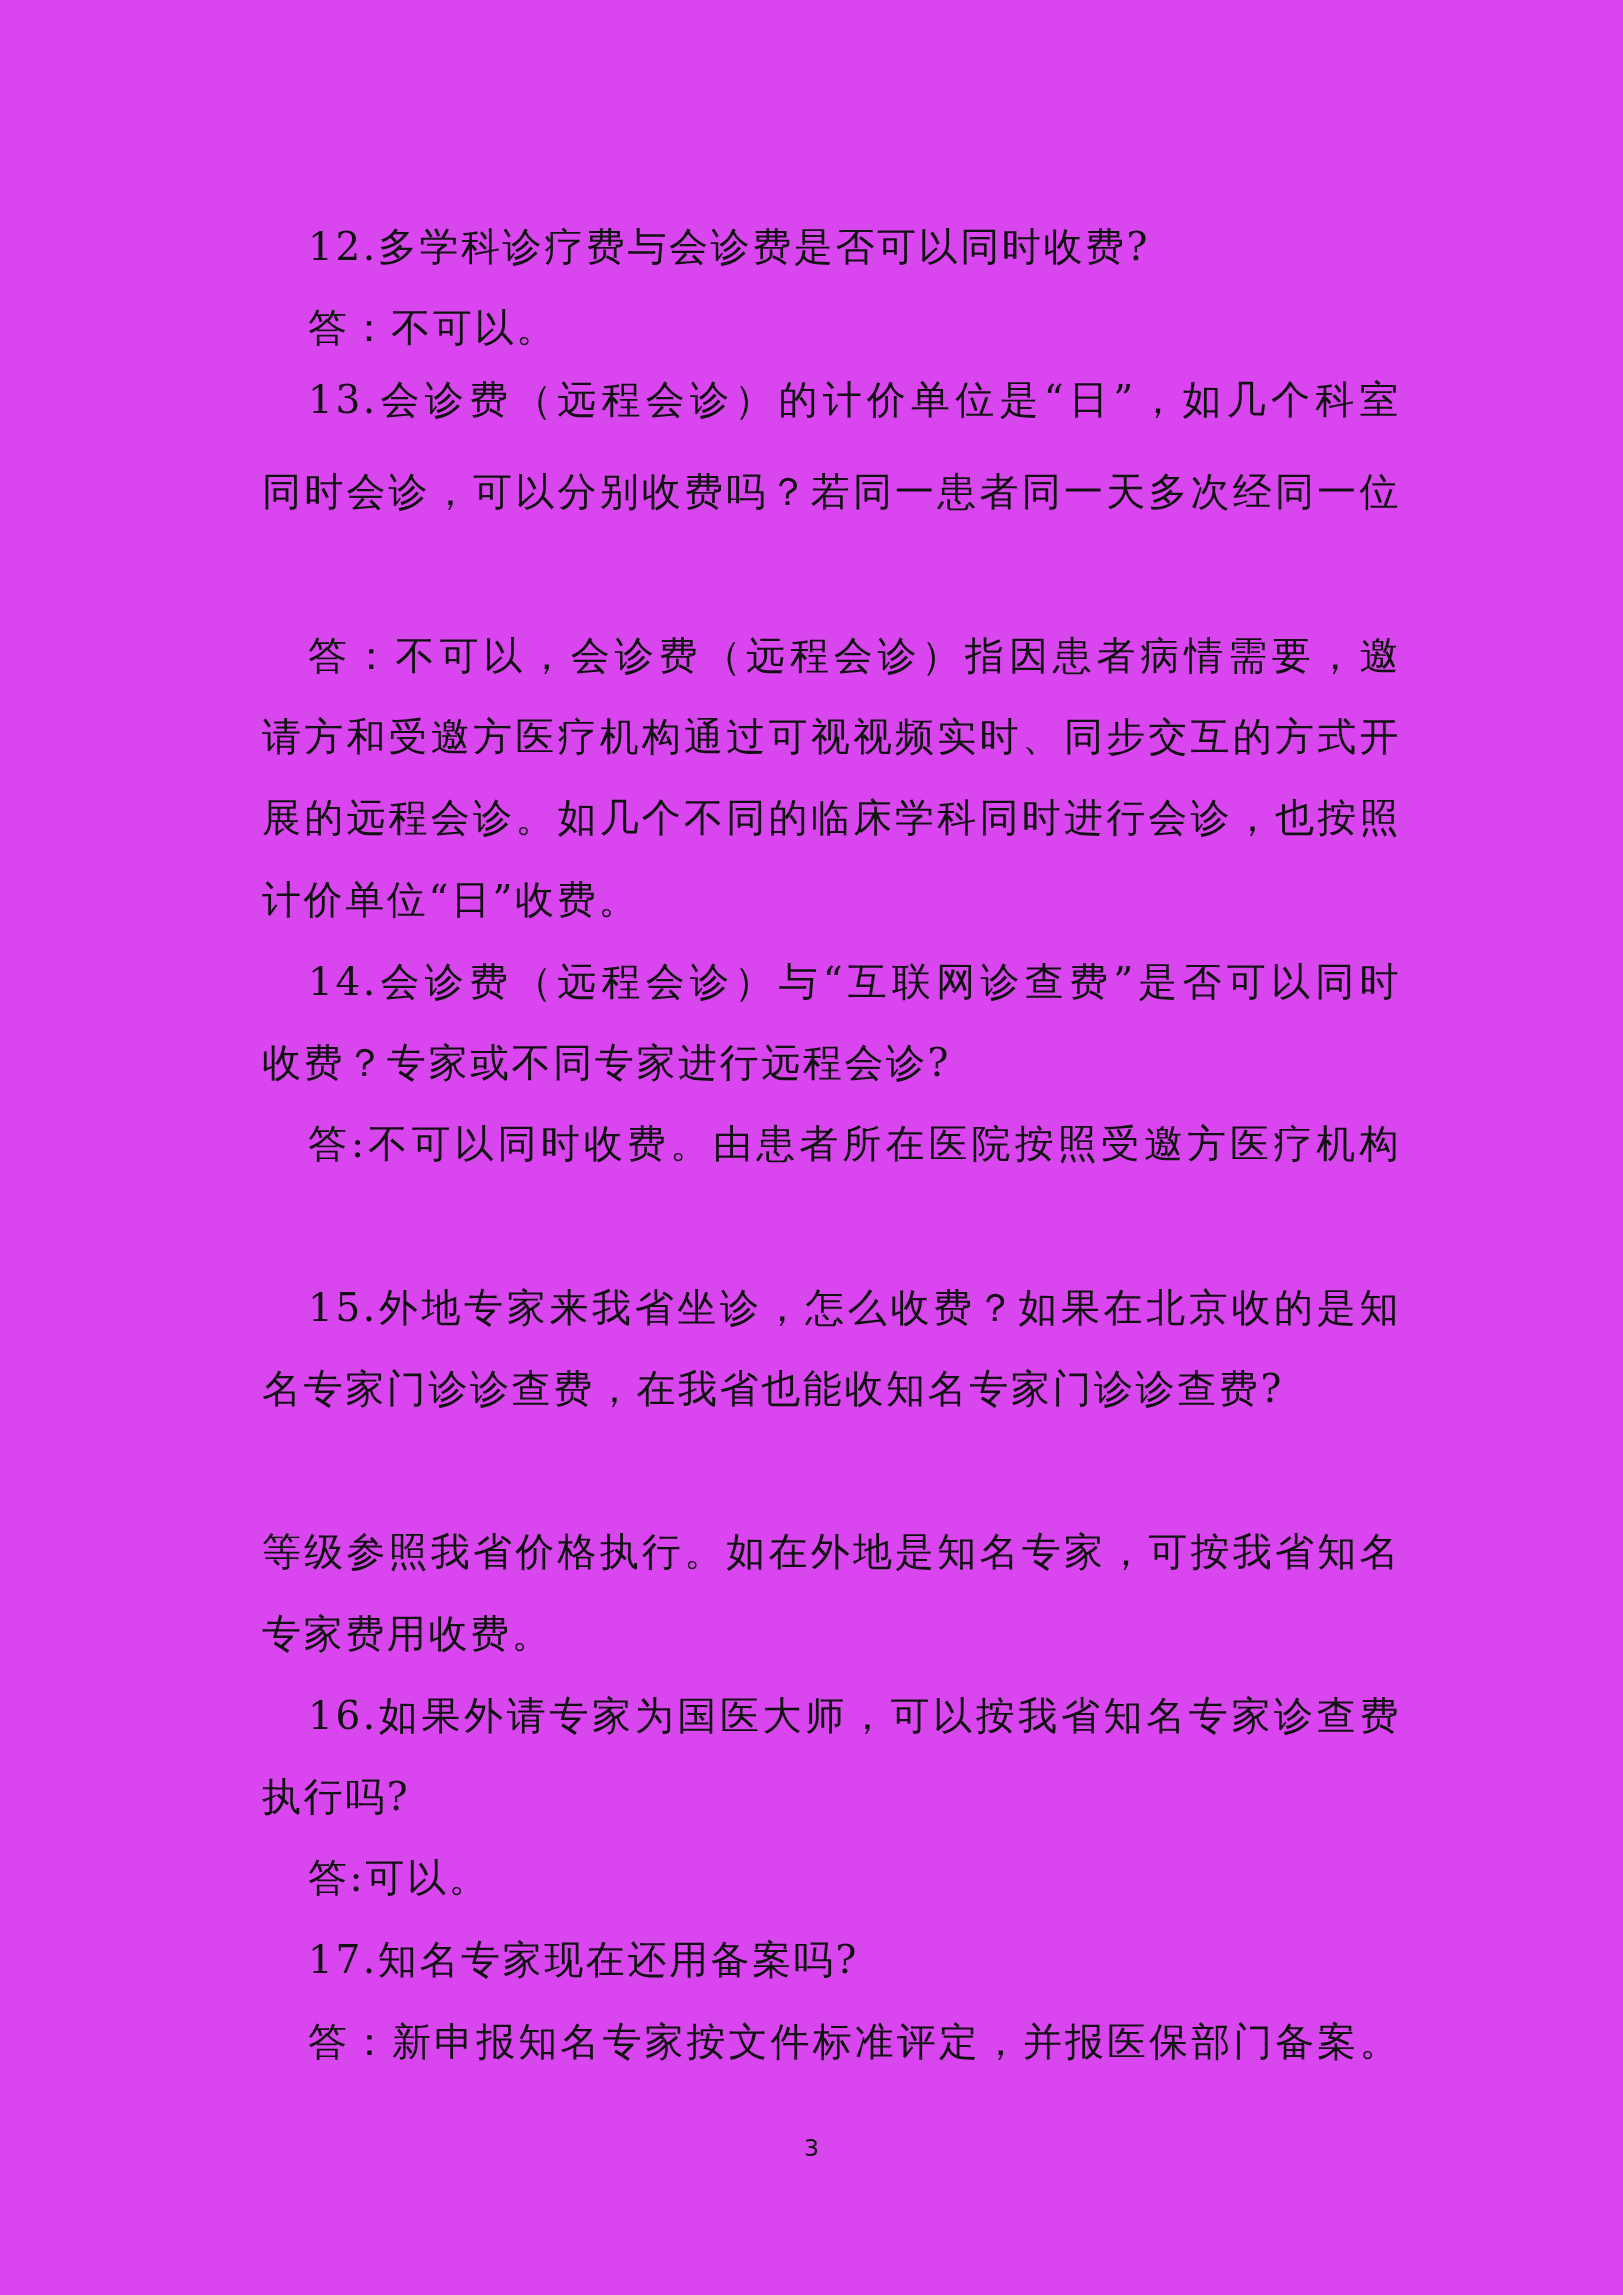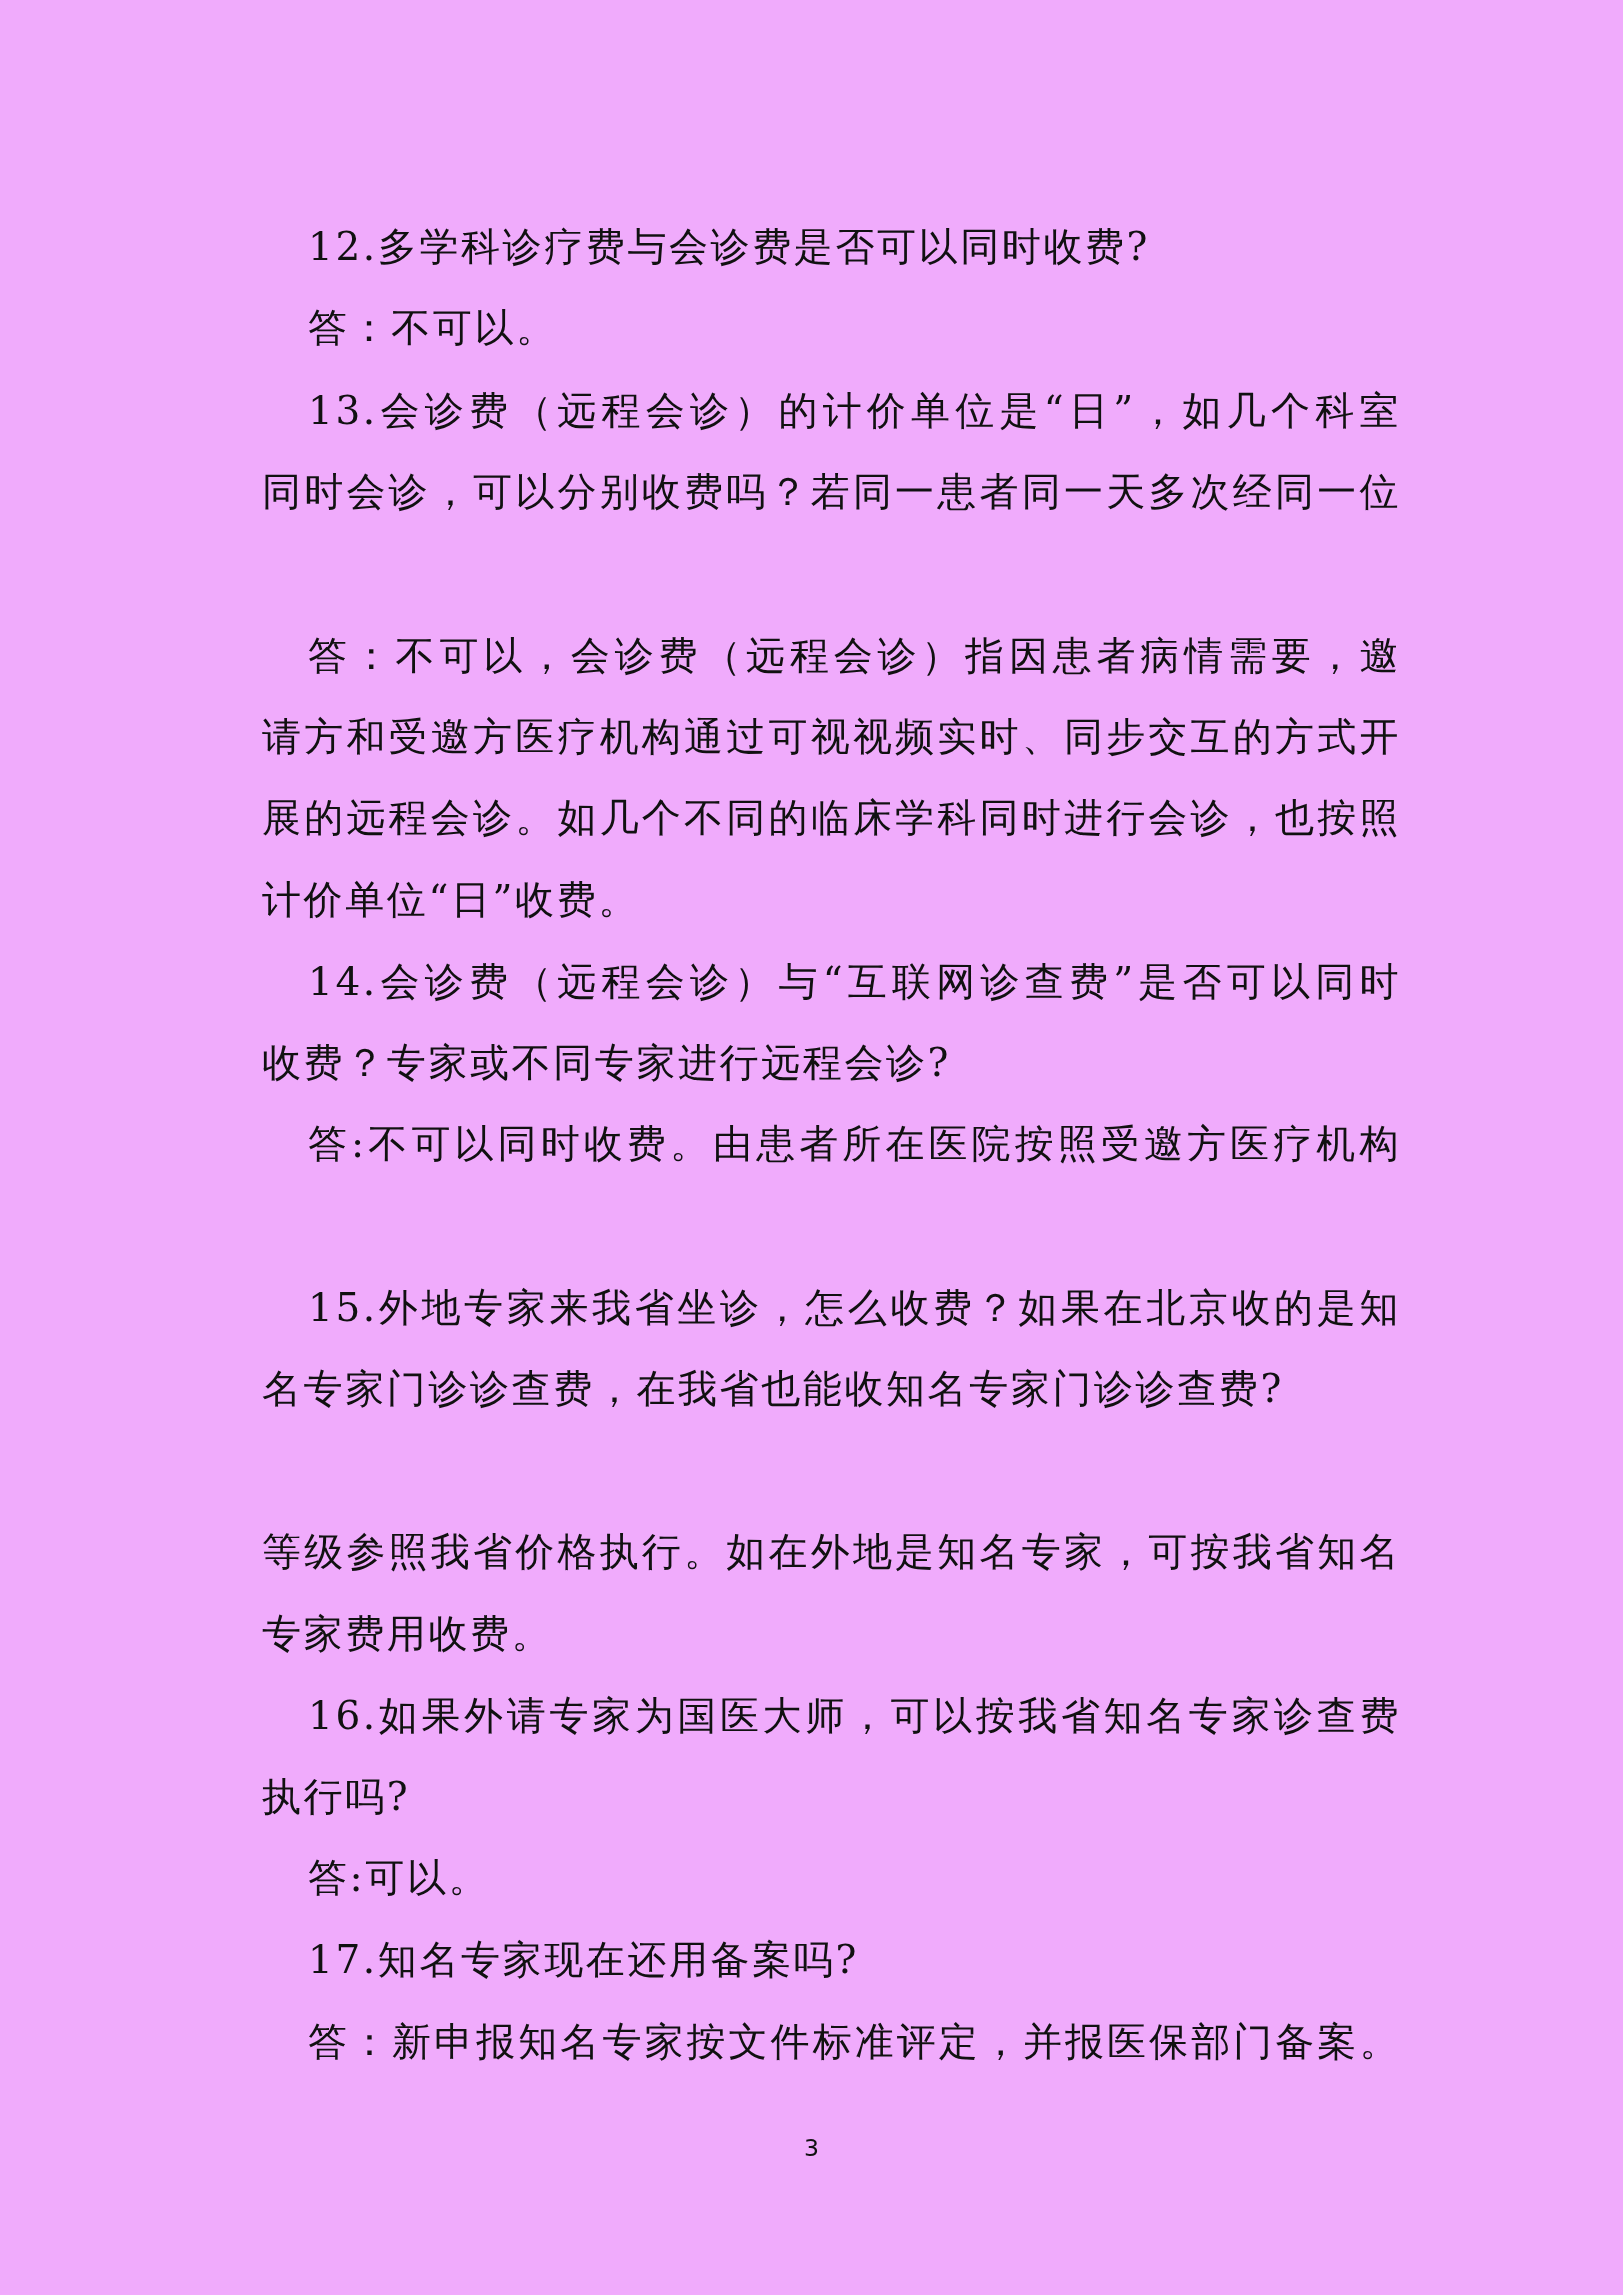--- a/index.html
+++ b/index.html
@@ -14,21 +14,21 @@
       overflow: hidden;
       color: #111111;
       font-family: "DejaVu Serif", "Liberation Serif", serif;
     }
     .page {
       position: absolute;
       left: 0;
       top: 0;
       width: 1623px;
       height: 2295px;
-      background: #f0abfc;
+      background: #d946ef;
     }
     .line {
       position: absolute;
       left: 262px;
       width: 1139px;
       height: 52px;
       font-size: 39px;
       line-height: 52px;
       white-space: nowrap;
       letter-spacing: 2.6px;
@@ -51,21 +51,21 @@
       color: #111111;
     }
   </style>
 </head>
 <body>
 
 <div class="page">
   <div class="line indent" style="top:221px">12.多学科诊疗费与会诊费是否可以同时收费?</div>
   <div class="line indent" style="top:302px">答：不可以。</div>
 
-  <div class="line indent justify" style="top:385px">13.会诊费（远程会诊）的计价单位是“日”，如几个科室</div>
+  <div class="line indent justify" style="top:374px">13.会诊费（远程会诊）的计价单位是“日”，如几个科室</div>
   <div class="line justify" style="top:466px">同时会诊，可以分别收费吗？若同一患者同一天多次经同一位</div>
   <div class="line indent justify" style="top:630px">答：不可以，会诊费（远程会诊）指因患者病情需要，邀</div>
   <div class="line justify" style="top:711px">请方和受邀方医疗机构通过可视视频实时、同步交互的方式开</div>
   <div class="line justify" style="top:792px">展的远程会诊。如几个不同的临床学科同时进行会诊，也按照</div>
   <div class="line" style="top:874px">计价单位“日”收费。</div>
 
   <div class="line indent justify" style="top:956px">14.会诊费（远程会诊）与“互联网诊查费”是否可以同时</div>
   <div class="line" style="top:1037px">收费？专家或不同专家进行远程会诊?</div>
   <div class="line indent justify" style="top:1118px">答:不可以同时收费。由患者所在医院按照受邀方医疗机构</div>
 

